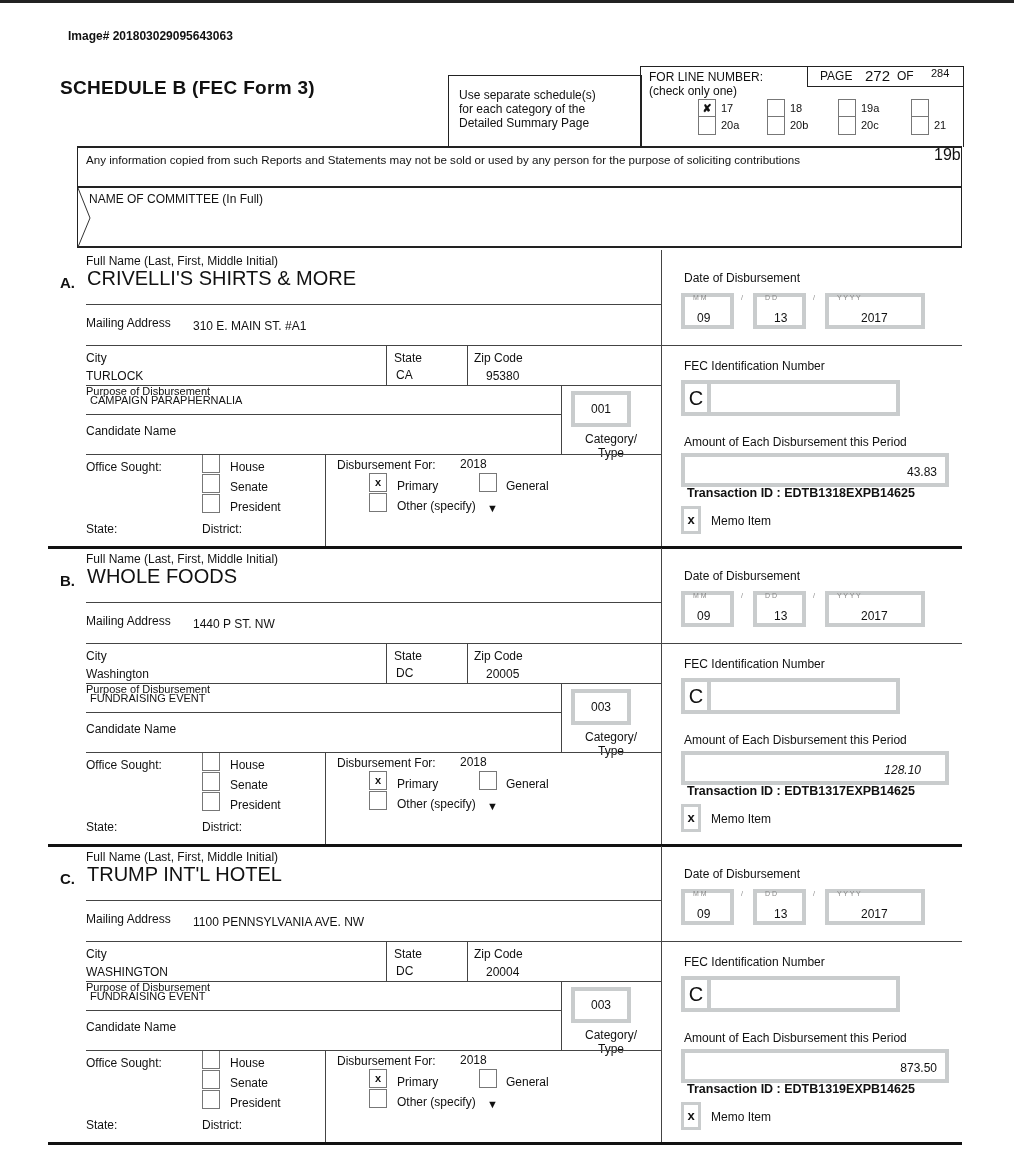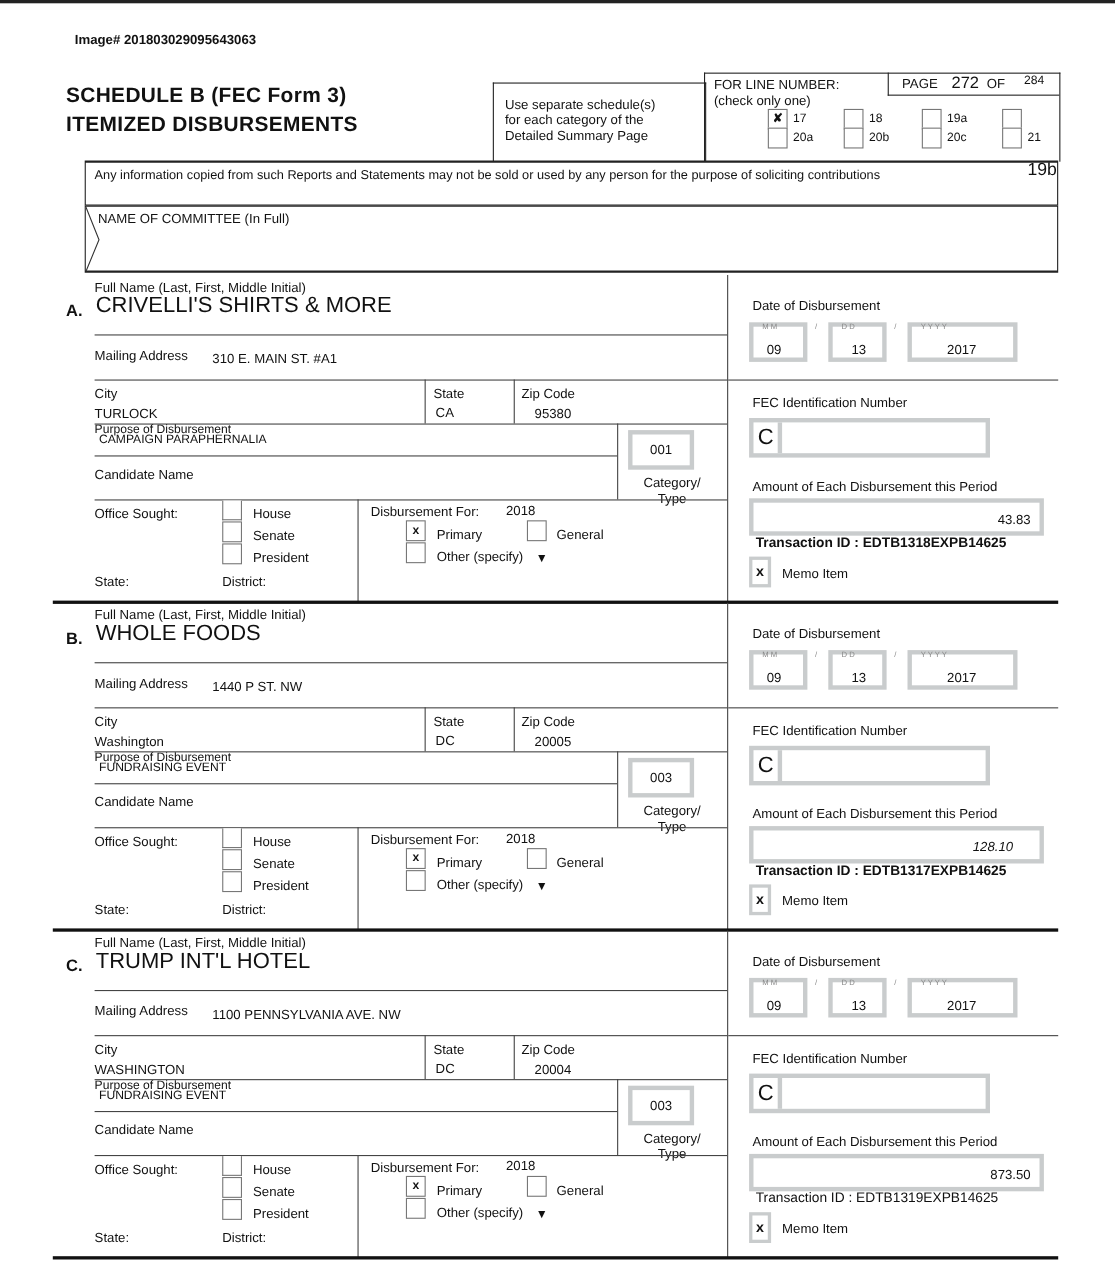--- a/index.html
+++ b/index.html
@@ -28,21 +28,20 @@
 </style>
 </head>
 <body>
 
 <div class="topbar"></div>
 
 <div class="abs imgno">Image# 201803029095643063</div>
 
 <div class="abs title">
   <div>SCHEDULE B  (FEC Form 3)</div>
-  <div>ITEMIZED DISBURSEMENTS</div>
 </div>
 
 <div class="abs sepbox">
   <div>
     <span>Use separate schedule(s)</span><br>
     <span>for each category of the</span><br>
     <span>Detailed Summary Page</span>
   </div>
 </div>
 
@@ -350,21 +349,21 @@
 
     <div class="abs small" style="left:684px;top:109px;">FEC Identification Number</div>
     <div class="gray" style="left:681px;top:130px;width:219px;height:36px;">
       <div class="abs" style="left:0;top:0;width:22px;height:28px;border-right:4px solid #c9cccd;font-size:20px;line-height:28px;text-align:center;">C</div>
     </div>
 
     <div class="abs small" style="left:684px;top:185px;">Amount of Each Disbursement this Period</div>
     <div class="gray" style="left:681px;top:203px;width:268px;height:34px;">
       <div class="abs small" style="right:8px;top:8px;">873.50</div>
     </div>
-    <div class="abs" style="left:687px;top:236px;font-size:12.5px;font-weight:normal;text-align:right;">Transaction ID : EDTB1319EXPB14625</div>
+    <div class="abs" style="left:687px;top:236px;font-size:12.5px;font-weight:bold;text-align:right;">Transaction ID : EDTB1319EXPB14625</div>
     <div class="gray" style="left:681px;top:256px;width:20px;height:28px;border-width:3px;">
       <div style="text-align:center;font-weight:bold;font-size:13px;line-height:22px;">x</div>
     </div>
     <div class="abs small" style="left:711px;top:264px;">Memo Item</div>
 
     <div class="thick" style="left:48px;top:296px;width:914px;"></div>
   </div>
 </div>
 
 </body></html>

